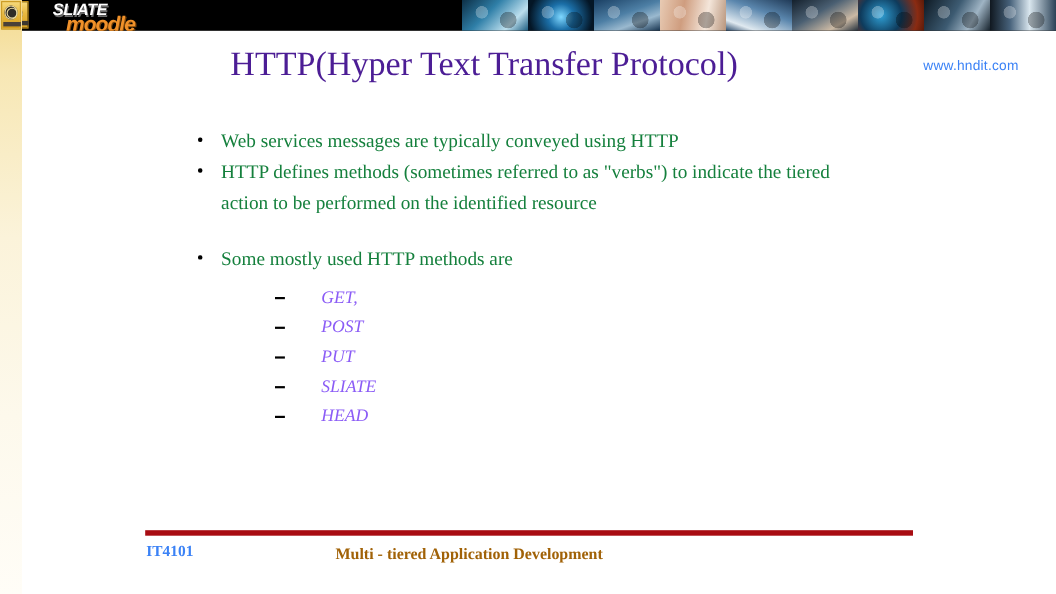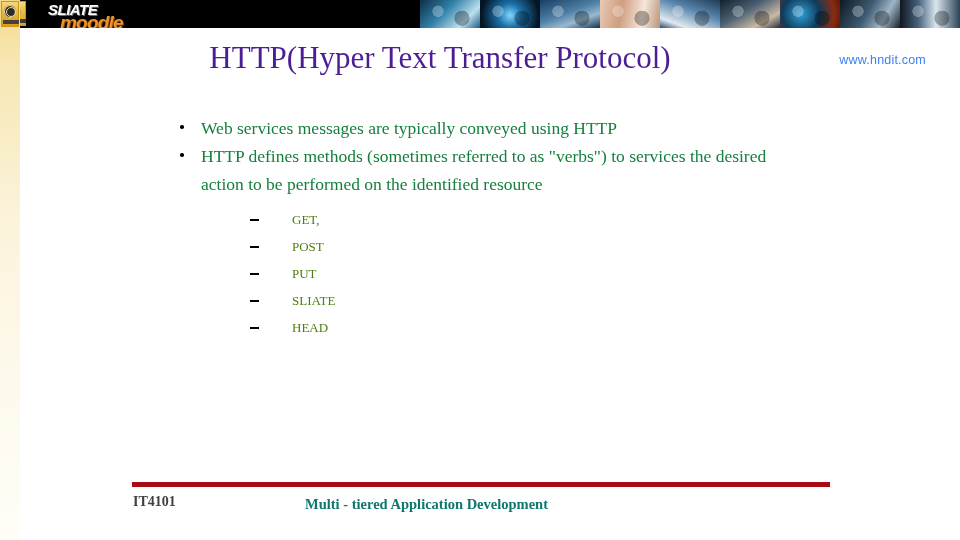--- a/index.html
+++ b/index.html
@@ -203,24 +203,25 @@
   .bullet.spaced { margin-top: 23px; }
 
   .sublist {
     margin: 8px 0 0 0;
     padding: 0;
     list-style: none;
   }
   .subitem {
     position: relative;
     padding-left: 120px;
-    font-size: 13px;
+    font-size: 16px;
     line-height: 27px;
-    color: #4d7c0f;
-    font-family: "Liberation Serif", serif;
+    color: #8b5cf6;
+    font-family: "Liberation Serif", serif;
+    font-style: italic;
   }
   .subitem .dash {
     position: absolute;
     left: 78px; top: 13px;
     width: 9px;
     height: 1.5px;
     background: #000;
   }
 
   
@@ -230,31 +231,31 @@
     width: 698px;
     height: 5px;
     background: #a80c12;
   }
   .footer-code {
     position: absolute;
     left: 133px; top: 494px;
     font-family: "Liberation Serif", serif;
     font-weight: bold;
     font-size: 14px;
-    color: #404040;
+    color: #3b82f6;
   }
   .footer-course {
     position: absolute;
     left: 305px; top: 494px;
     width: 260px;
     font-family: "Liberation Serif", serif;
     font-weight: bold;
     font-size: 14.5px;
     line-height: 21px;
-    color: #0f766e;
+    color: #a16207;
   }
 </style>
 </head>
 <body>
 
 <div class="banner">
 
   <div class="banner-logo-badge">
     <div class="crest"></div>
     <div class="crest-caption"></div>
@@ -291,23 +292,27 @@
 
 <div class="content">
 
   <div class="bullet">
     <span class="dot"></span>
     <span>Web services messages are typically conveyed using HTTP</span>
   </div>
 
   <div class="bullet">
     <span class="dot"></span>
-    <span>HTTP defines methods (sometimes referred to as "verbs") to services the desired action to be performed on the identified resource</span>
-  </div>
-
+    <span>HTTP defines methods (sometimes referred to as "verbs") to indicate the tiered action to be performed on the identified resource</span>
+  </div>
+
+  <div class="bullet spaced">
+    <span class="dot"></span>
+    <span>Some mostly used  HTTP methods are</span>
+  </div>
 
   <ul class="sublist">
     <li class="subitem">
       <span class="dash"></span>
       <span>GET,</span>
     </li>
     <li class="subitem">
       <span class="dash"></span>
       <span>POST</span>
     </li>

